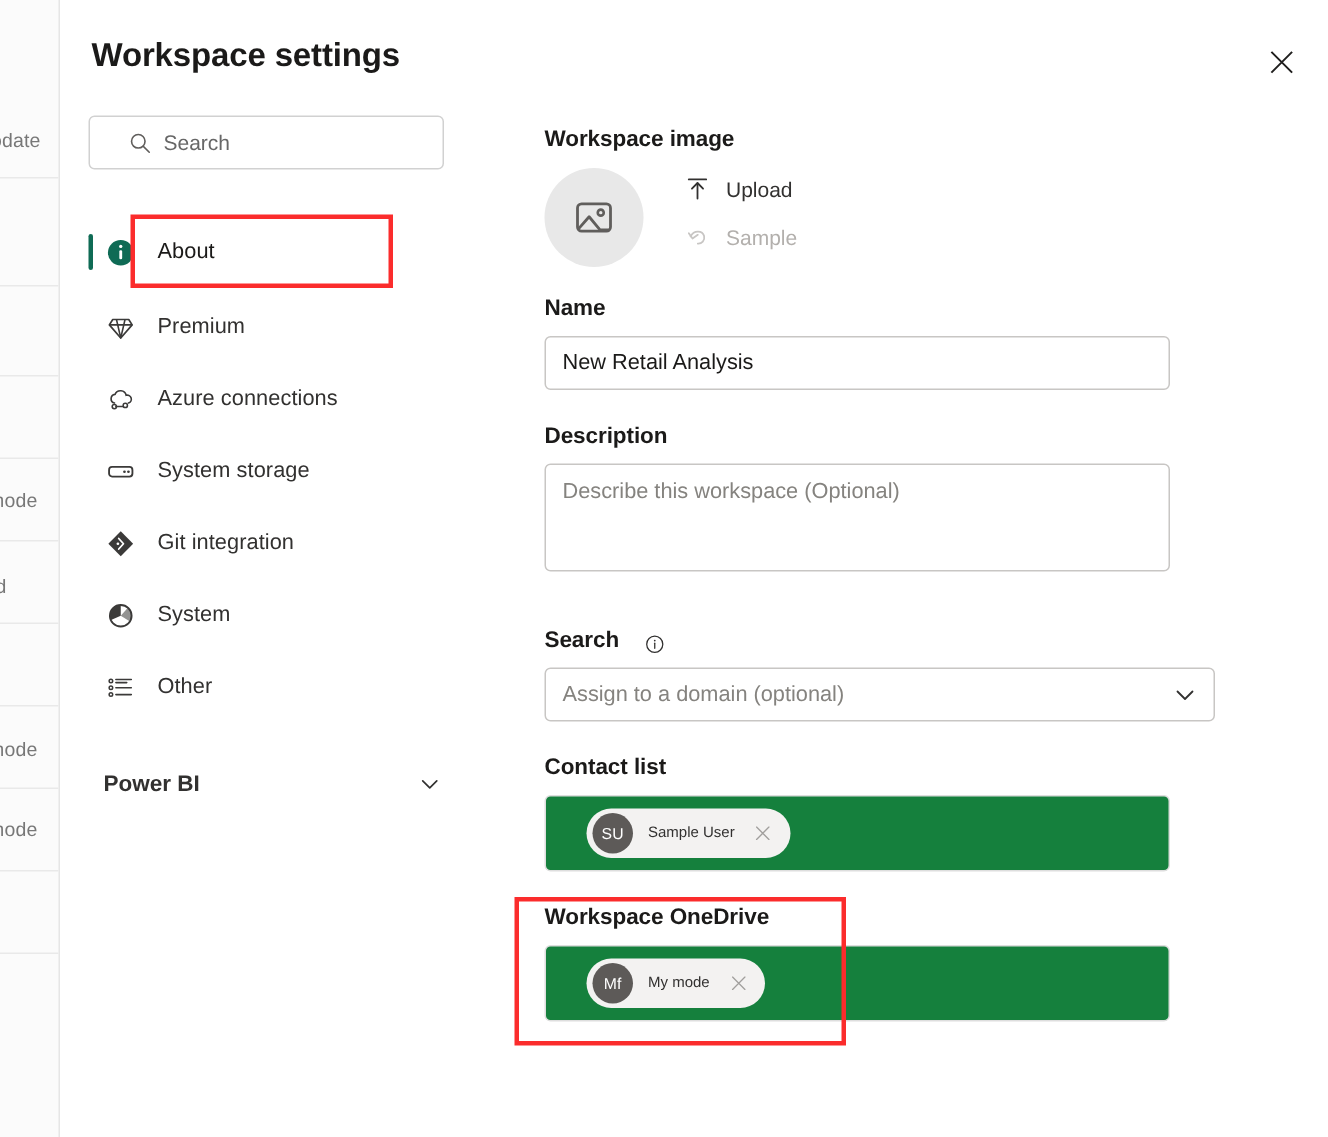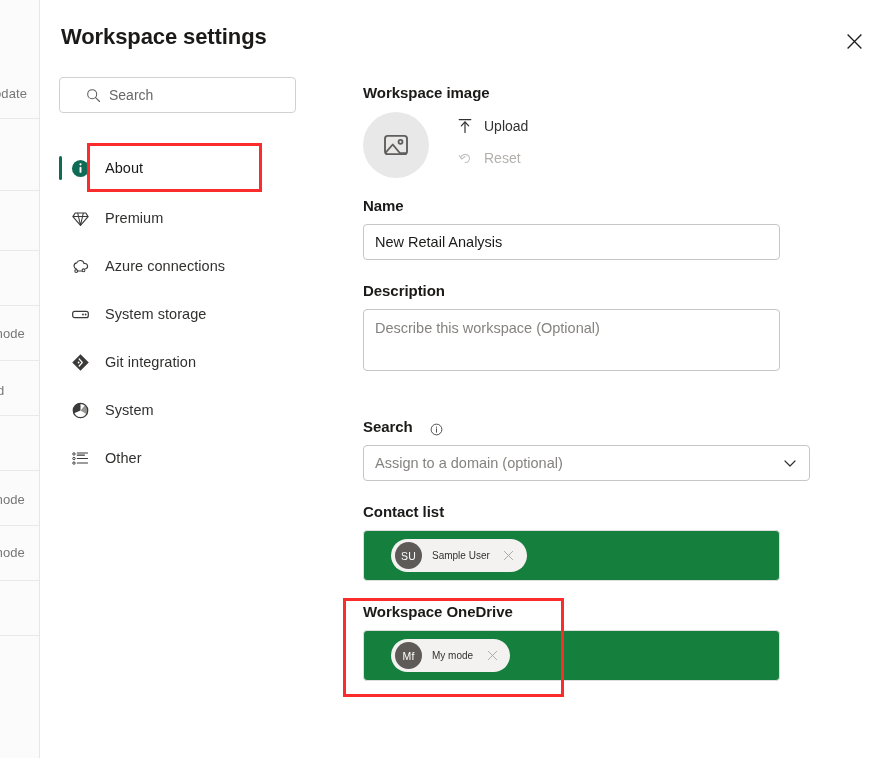--- a/index.html
+++ b/index.html
@@ -207,21 +207,21 @@
     font-family: "Liberation Sans", sans-serif;
     font-size: 14.5px;
     color: #1b1a19;
     outline: none;
     background: #ffffff;
   }
 
   #desc-input {
     position: absolute;
     left: 41px; top: 239px;
-    width: 417px; height: 62px;
+    width: 417px; height: 72px;
     border: 1px solid #c8c6c4;
     border-radius: 4px;
     padding: 10px 11px;
     font-family: "Liberation Sans", sans-serif;
     font-size: 14.5px;
     color: #6d28d9;
     outline: none;
     resize: none;
     background: #ffffff;
   }
@@ -422,20 +422,28 @@
               <circle cx="3.1" cy="5.2" r="1.25" stroke="currentColor" stroke-width="1.05"></circle>
               <circle cx="3.1" cy="10.0" r="1.25" stroke="currentColor" stroke-width="1.05"></circle>
               <circle cx="3.1" cy="14.8" r="1.25" stroke="currentColor" stroke-width="1.05"></circle>
               <path d="M6.6 4.2 H17.4 M6.6 6.4 H14.2 M6.6 10.0 H17.4 M6.6 14.8 H17.4" stroke="currentColor" stroke-width="1.15" stroke-linecap="round"></path>
             </svg>
           </span>
           <span class="nlabel">Other</span>
         </div>
       </div>
 
+    <div id="powerbi-group">
+      <span class="pbl">Power BI</span>
+      <span class="chev">
+        <svg width="15" height="15" viewBox="0 0 16 16" fill="none" aria-hidden="true">
+          <path d="M3 6 L8 11 L13 6" stroke="currentColor" stroke-width="1.2" stroke-linecap="round" stroke-linejoin="round"></path>
+        </svg>
+      </span>
+    </div>
   </div>
 
   <div id="about-highlight"></div>
 
   <div id="content">
 
     <div class="field-label" style="left:41px; top:14px;">Workspace image</div>
 
     <div id="ws-image-circle">
       <svg width="30" height="30" viewBox="0 0 24 24" fill="none" aria-hidden="true">
@@ -456,21 +464,21 @@
       <span class="alabel">Upload</span>
     </div>
 
     <div class="img-action" id="reset-action">
       <span class="aicon">
         <svg width="16" height="16" viewBox="0 0 16 16" fill="none" aria-hidden="true">
           <path d="M3.0 4.0 L3.0 8.3 L7.3 8.3" stroke="currentColor" stroke-width="1.2" stroke-linecap="round" stroke-linejoin="round" transform="rotate(-35 5 6)"></path>
           <path d="M3.4 7.6 C5.6 3.2 11.4 3.6 12.4 7.4 C13.1 10.2 10.8 12.6 8.2 12.4" stroke="currentColor" stroke-width="1.2" fill="none" stroke-linecap="round"></path>
         </svg>
       </span>
-      <span class="alabel">Reset</span>
+      <span class="alabel">Sample</span>
     </div>
 
     <div class="field-label" style="left:41px; top:127px;">Name</div>
     <input id="name-input" type="text" value="New Retail Analysis" style="">
 
     <div class="field-label" style="left:41px; top:212px;">Description</div>
     <textarea id="desc-input" placeholder="Describe this workspace (Optional)" style=""></textarea>
 
     <div class="field-label" style="left:41px; top:348px;">Search</div>
     <span id="domain-info-icon">

